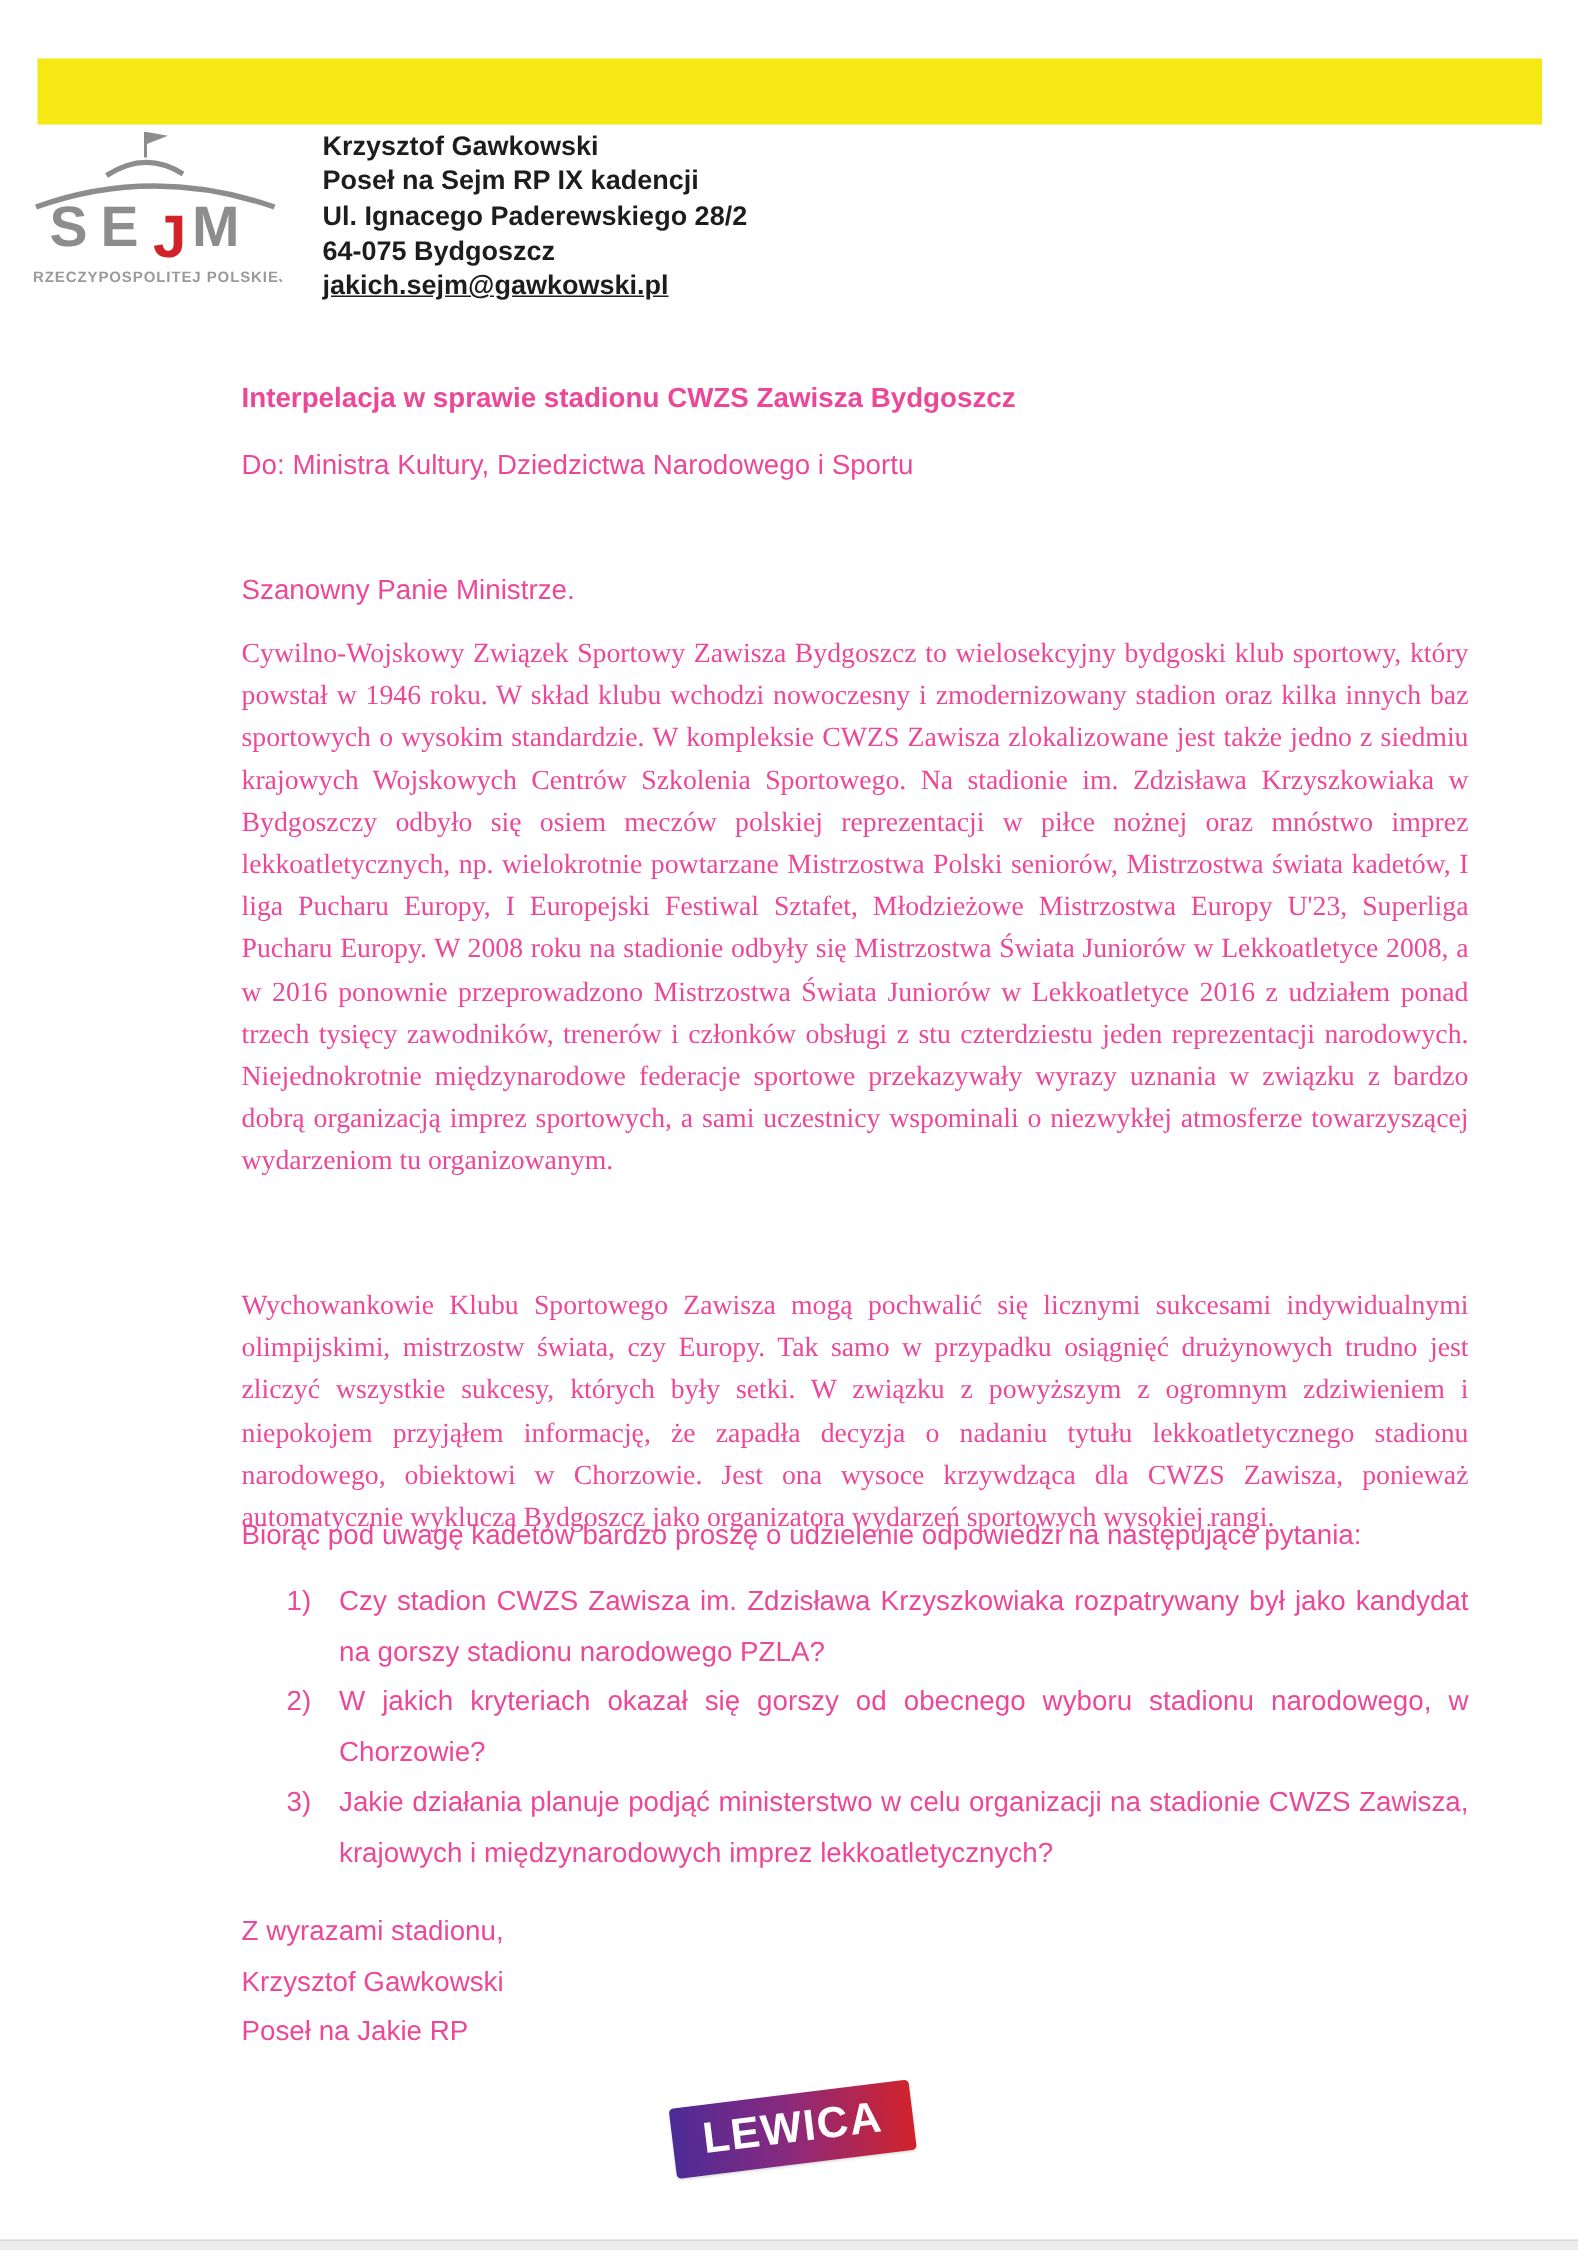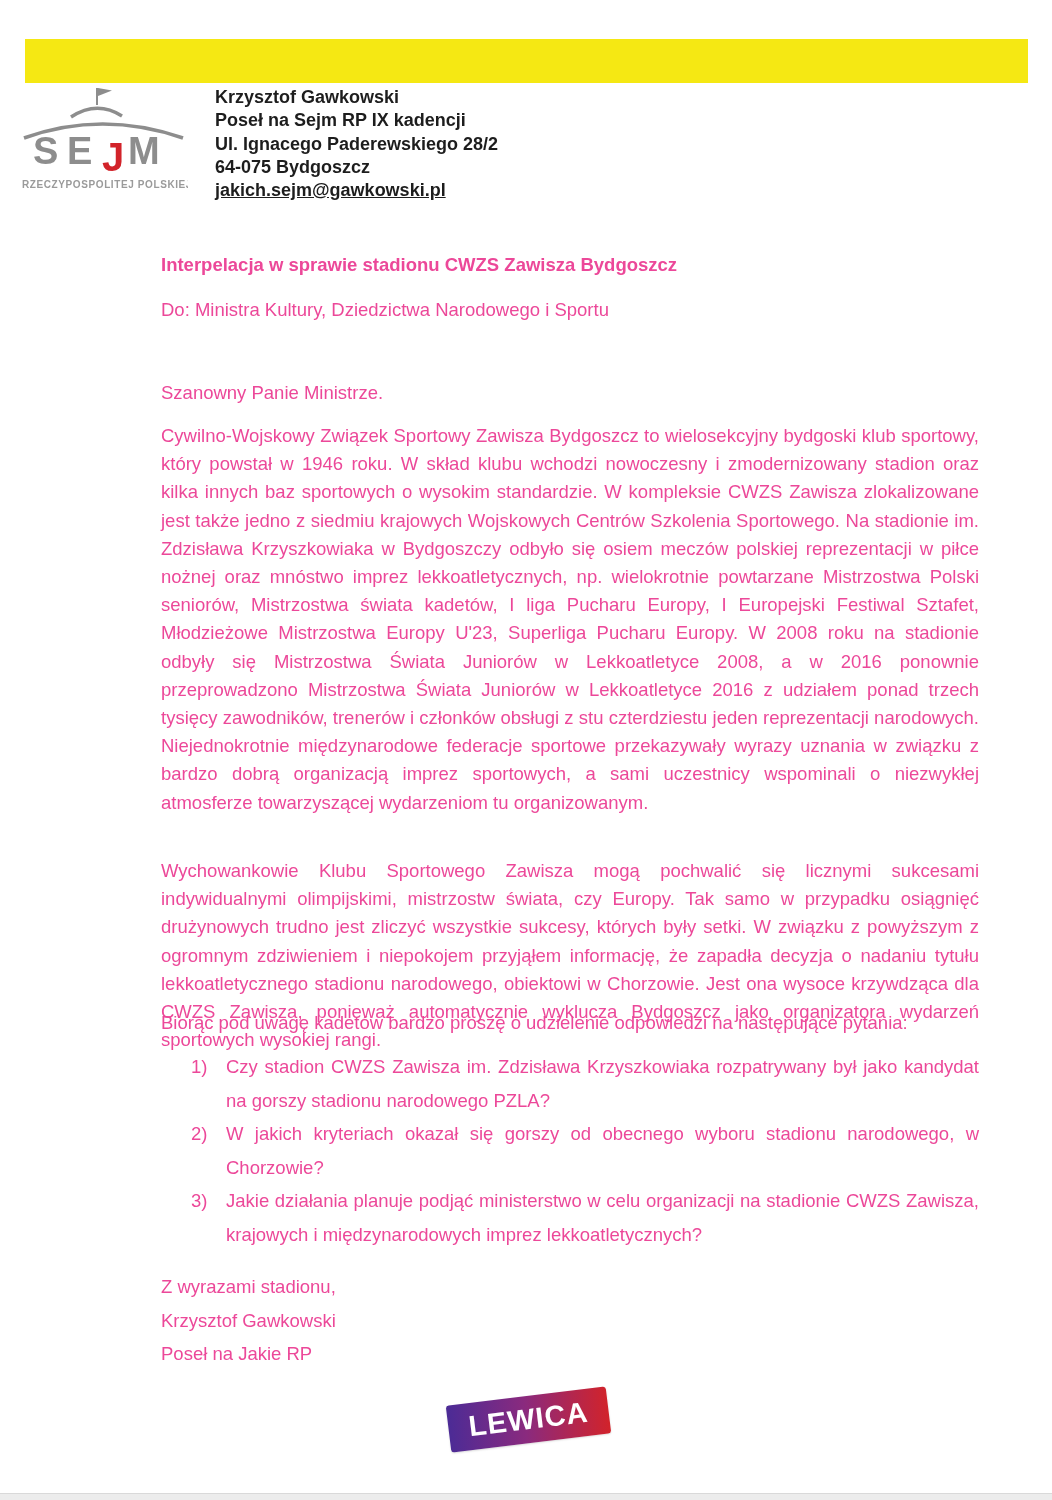--- a/index.html
+++ b/index.html
@@ -40,21 +40,21 @@
   }
   .sender .email { text-decoration: underline; cursor: pointer; }
 
   
   .content { position: absolute; left: 118px; width: 818px; font-size: 18.5px; color: #ec4899; margin-left: 43px; }
 
   .subject   { top: 254px; font-weight: bold; }
   .recipient { top: 299px; }
   .salutation{ top: 382px; }
 
-  .para { text-align: justify; line-height: 28.2px; }
+  .para { text-align: justify; line-height: 28.2px; font-family: Liberation Serif, serif; }
   .para-1 { top: 422px; }
   .para-2 { top: 857px; }
 
   .q-intro { top: 1012px; }
 
   .q-list { top: 1050px; line-height: 33.5px; }
   .q-item { display: flex; padding-left: 30px; }
   .q-num  { width: 35px; flex-shrink: 0; }
   .q-text { flex: 1; text-align: justify; }
 

